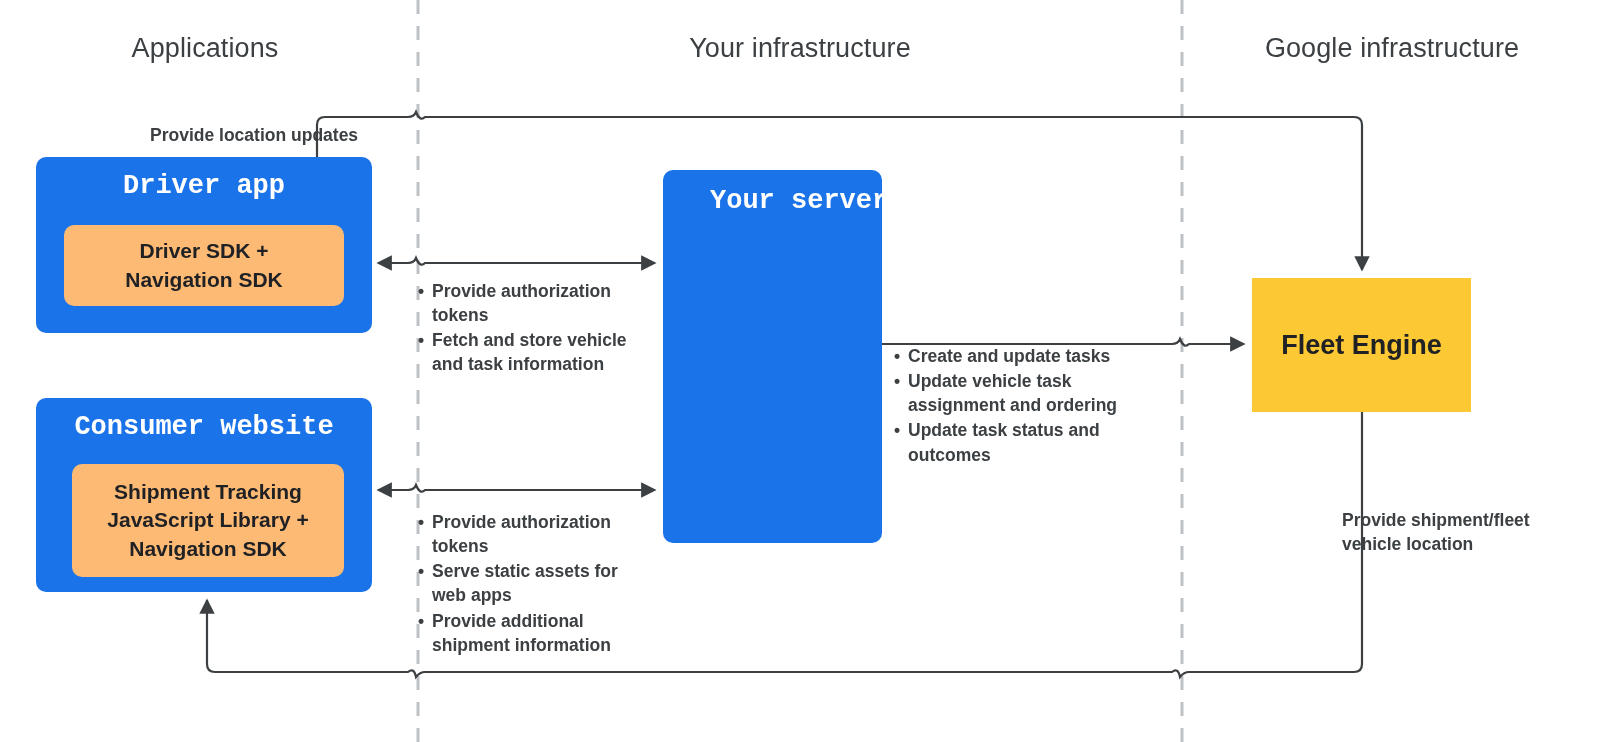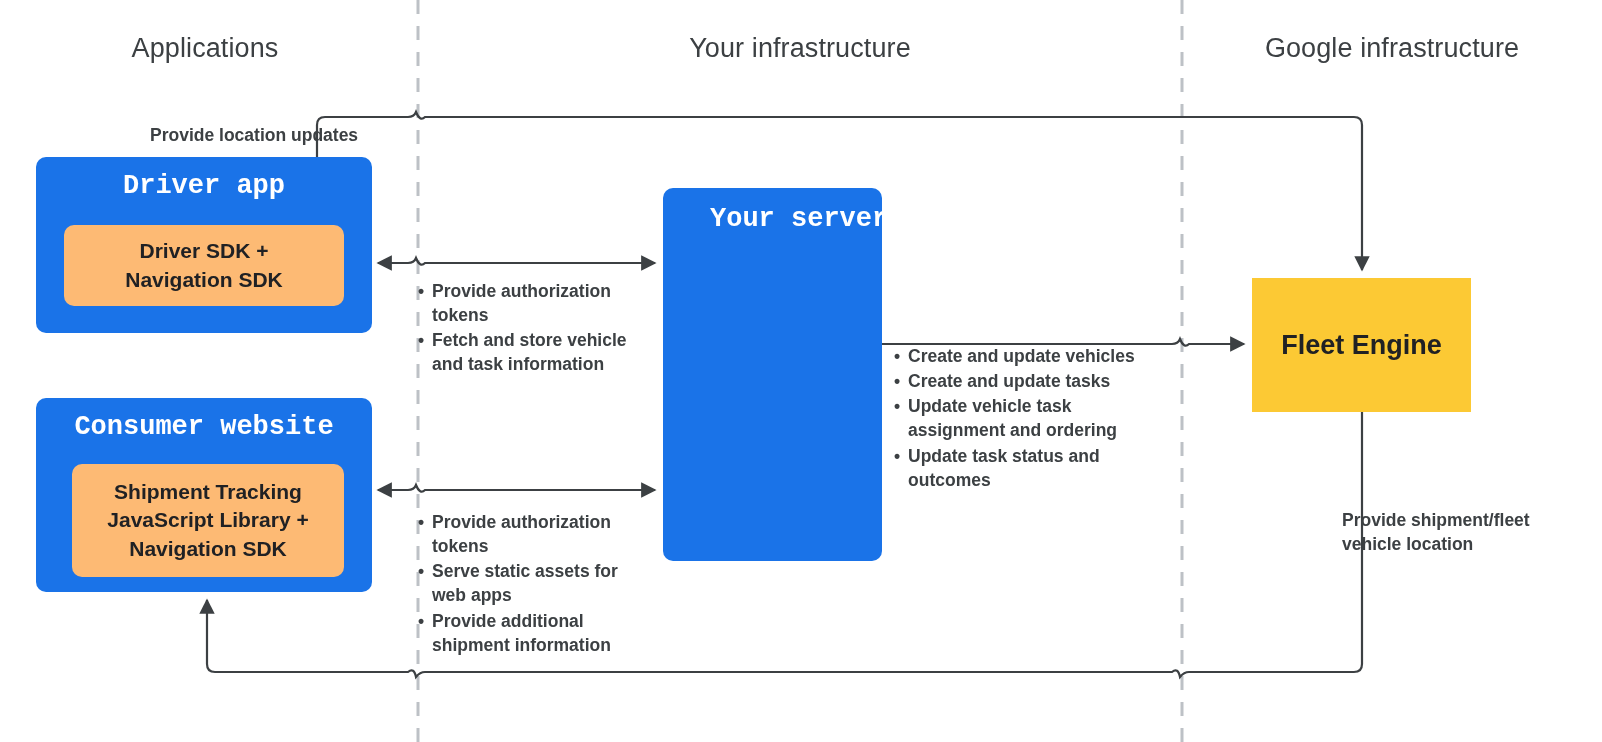--- a/index.html
+++ b/index.html
@@ -76,21 +76,21 @@
   #box-driver-app { left: 36px; top: 157px; width: 336px; height: 176px; }
   #box-driver-app .blue-box-title { margin-top: 14px; }
   #box-driver-sdk { left: 64px; top: 225px; width: 280px; height: 81px; }
 
   
   #box-consumer-website { left: 36px; top: 398px; width: 336px; height: 194px; }
   #box-consumer-website .blue-box-title { margin-top: 14px; }
   #box-shipment-tracking { left: 72px; top: 464px; width: 272px; height: 113px; }
 
   
-  #box-your-server { left: 663px; top: 188px; width: 219px; height: 373px; padding-left: 47px; }
+  #box-your-server { left: 663px; top: 170px; width: 219px; height: 373px; padding-left: 47px; }
   #box-your-server .blue-box-title { margin-top: 16px; }
 
   
   #box-fleet-engine {
     position: absolute;
     left: 1252px; top: 278px; width: 219px; height: 134px;
     background: #fcc934;
     border-radius: 0;
     display: flex;
     align-items: center;
@@ -238,21 +238,20 @@
   <div class="annot" id="annot-consumer-server">
     <ul>
       <li>Provide authorization tokens</li>
       <li>Serve static assets for web apps</li>
       <li>Provide additional shipment information</li>
     </ul>
   </div>
 
   <div class="annot" id="annot-server-fleet">
     <ul>
-      <li>Create and update vehicles</li>
       <li>Create and update tasks</li>
       <li>Update vehicle task assignment and ordering</li>
       <li>Update task status and outcomes</li>
     </ul>
   </div>
 
   <div class="annot" id="annot-fleet-return">
     <div>Provide shipment/fleet</div>
     <div>vehicle location</div>
   </div>

